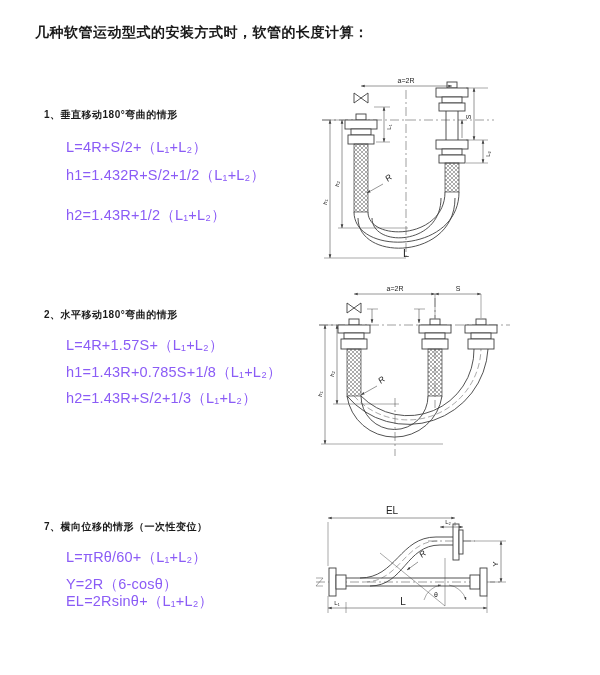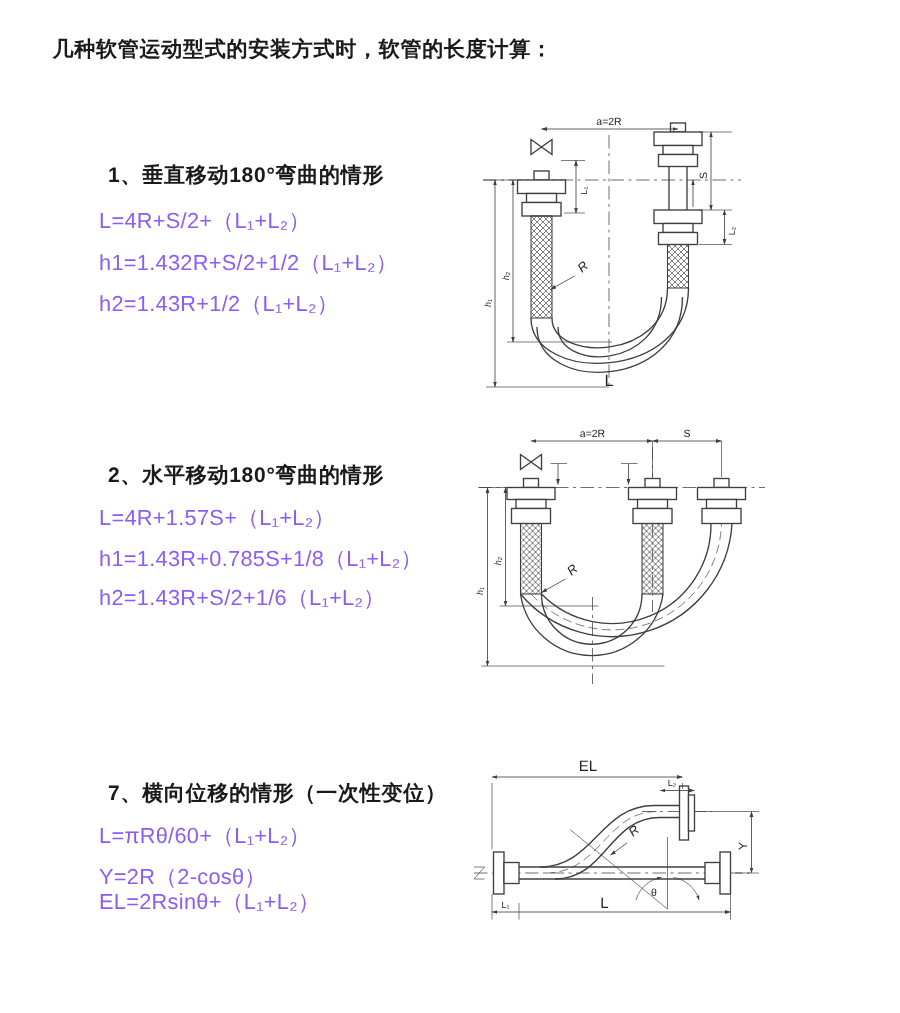--- a/index.html
+++ b/index.html
@@ -1,19 +1,19 @@
 <!DOCTYPE html>
 <html><head>
 <meta charset="utf-8">
 <style>
   html,body{margin:0;padding:0;background:#fff;}
   .page{position:relative;width:508px;height:675px;background:#ffffff;overflow:hidden;
         font-family:"Liberation Sans","DejaVu Sans",sans-serif;color:#1a1a1a;padding-left:19px;}
   .doc-title{position:absolute;left:35px;top:24px;font-size:14px;font-weight:bold;letter-spacing:.5px;}
-  .sec-heading{position:absolute;left:44px;font-size:14px;font-weight:bold;letter-spacing:.5px;margin-left:28px;}
+  .sec-heading{position:absolute;left:44px;font-size:10px;font-weight:bold;letter-spacing:.5px;}
   .formula{position:absolute;left:66px;font-size:14.5px;letter-spacing:.2px;color:#8b5cf6;}
   svg.diagram{position:absolute;overflow:visible;}
   svg text{font-family:"Liberation Sans","DejaVu Sans",sans-serif;fill:#222;}
   .obj{stroke:#3f3f3f;stroke-width:.9;fill:none;}
   .objf{stroke:#3f3f3f;stroke-width:.9;fill:#fff;}
   .dim{stroke:#3f3f3f;stroke-width:.55;fill:none;}
   .thin{stroke:#3f3f3f;stroke-width:.45;fill:none;}
   .cl{stroke:#3f3f3f;stroke-width:.5;fill:none;stroke-dasharray:9 3 2 3;}
   .braid{fill:url(#braid);stroke:#3f3f3f;stroke-width:.7;}
   .dimtxt{font-size:7px;}
@@ -23,21 +23,21 @@
 </head>
 <body>
 
 <div class="page">
 
   <div class="doc-title">几种软管运动型式的安装方式时，软管的长度计算：</div>
 
   <div class="sec-heading" style="top:108px">1、垂直移动180°弯曲的情形</div>
   <div class="formula" style="top:138px">L=4R+S/2+（L₁+L₂）</div>
   <div class="formula" style="top:166px">h1=1.432R+S/2+1/2（L₁+L₂）</div>
-  <div class="formula" style="top:193px">h2=1.43R+1/2（L₁+L₂）</div>
+  <div class="formula" style="top:206px">h2=1.43R+1/2（L₁+L₂）</div>
 
   <svg class="diagram" style="left:296px;top:70px" width="264" height="196" viewBox="0 0 264 196">
     <defs>
       <marker id="arr" viewBox="0 0 10 10" refX="9.5" refY="5" markerWidth="7" markerHeight="7" orient="auto-start-reverse">
         <path d="M0,1.6 L10,5 L0,8.4 z" fill="#3f3f3f"></path>
       </marker>
       <pattern id="braid" width="4" height="4" patternUnits="userSpaceOnUse">
         <path d="M0,4 L4,0 M0,0 L4,4" stroke="#666" stroke-width="0.55"></path>
       </pattern>
     </defs>
@@ -106,21 +106,21 @@
 
       <line class="dim" x1="87" y1="114" x2="71" y2="123" marker-end="url(#arr)"></line>
       <text x="92" y="112" font-size="8.5" font-style="italic" transform="rotate(-40 92 112)">R</text>
       <text class="biglbl" x="110" y="187" text-anchor="middle">L</text>
     </g>
   </svg>
 
   <div class="sec-heading" style="top:308px">2、水平移动180°弯曲的情形</div>
   <div class="formula" style="top:336px">L=4R+1.57S+（L₁+L₂）</div>
   <div class="formula" style="top:363px">h1=1.43R+0.785S+1/8（L₁+L₂）</div>
-  <div class="formula" style="top:389px">h2=1.43R+S/2+1/6（L₁+L₂）</div>
+  <div class="formula" style="top:389px">h2=1.43R+S/2+1/3（L₁+L₂）</div>
 
   <svg class="diagram" style="left:295px;top:278px" width="300" height="186" viewBox="0 0 300 186">
     <g>
       <line class="cl" x1="100" y1="120" x2="100" y2="178"></line>
       <line class="cl" x1="140" y1="20" x2="140" y2="130"></line>
       <line class="cl" x1="24" y1="47" x2="215" y2="47"></line>
     </g>
 
     <g>
 
@@ -175,21 +175,21 @@
       <line class="thin" x1="119" y1="31" x2="130" y2="31"></line>
       <line class="dim" x1="124" y1="31" x2="124" y2="45" marker-end="url(#arr)"></line>
 
       <line class="dim" x1="82" y1="108" x2="66" y2="117" marker-end="url(#arr)"></line>
       <text x="86" y="106" font-size="8.5" font-style="italic" transform="rotate(-40 86 106)">R</text>
     </g>
   </svg>
 
   <div class="sec-heading" style="top:520px">7、横向位移的情形（一次性变位）</div>
   <div class="formula" style="top:548px">L=πRθ/60+（L₁+L₂）</div>
-  <div class="formula" style="top:575px">Y=2R（2-cosθ）</div>
+  <div class="formula" style="top:575px">Y=2R（6-cosθ）</div>
   <div class="formula" style="top:592px">EL=2Rsinθ+（L₁+L₂）</div>
 
   <svg class="diagram" style="left:300px;top:496px" width="295" height="138" viewBox="0 0 295 138">
     <g>
       <line class="cl" x1="16" y1="86" x2="203" y2="86"></line>
       <line class="cl" x1="128" y1="45" x2="175" y2="45"></line>
       <path class="thin" stroke-dasharray="6 3" d="M 64,86 C 100,86 104,45 138,45"></path>
       <path class="thin" d="M 16,82 L 23,82 L 16,90 L 23,90"></path>
     </g>
 

